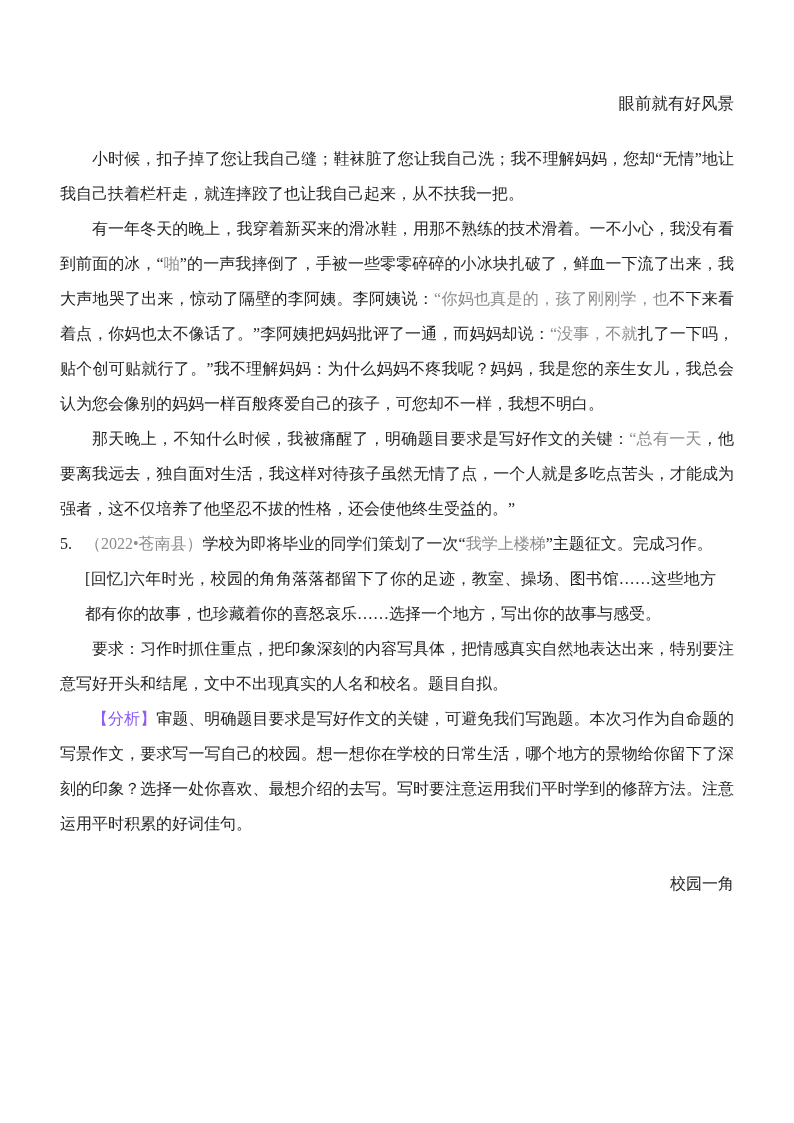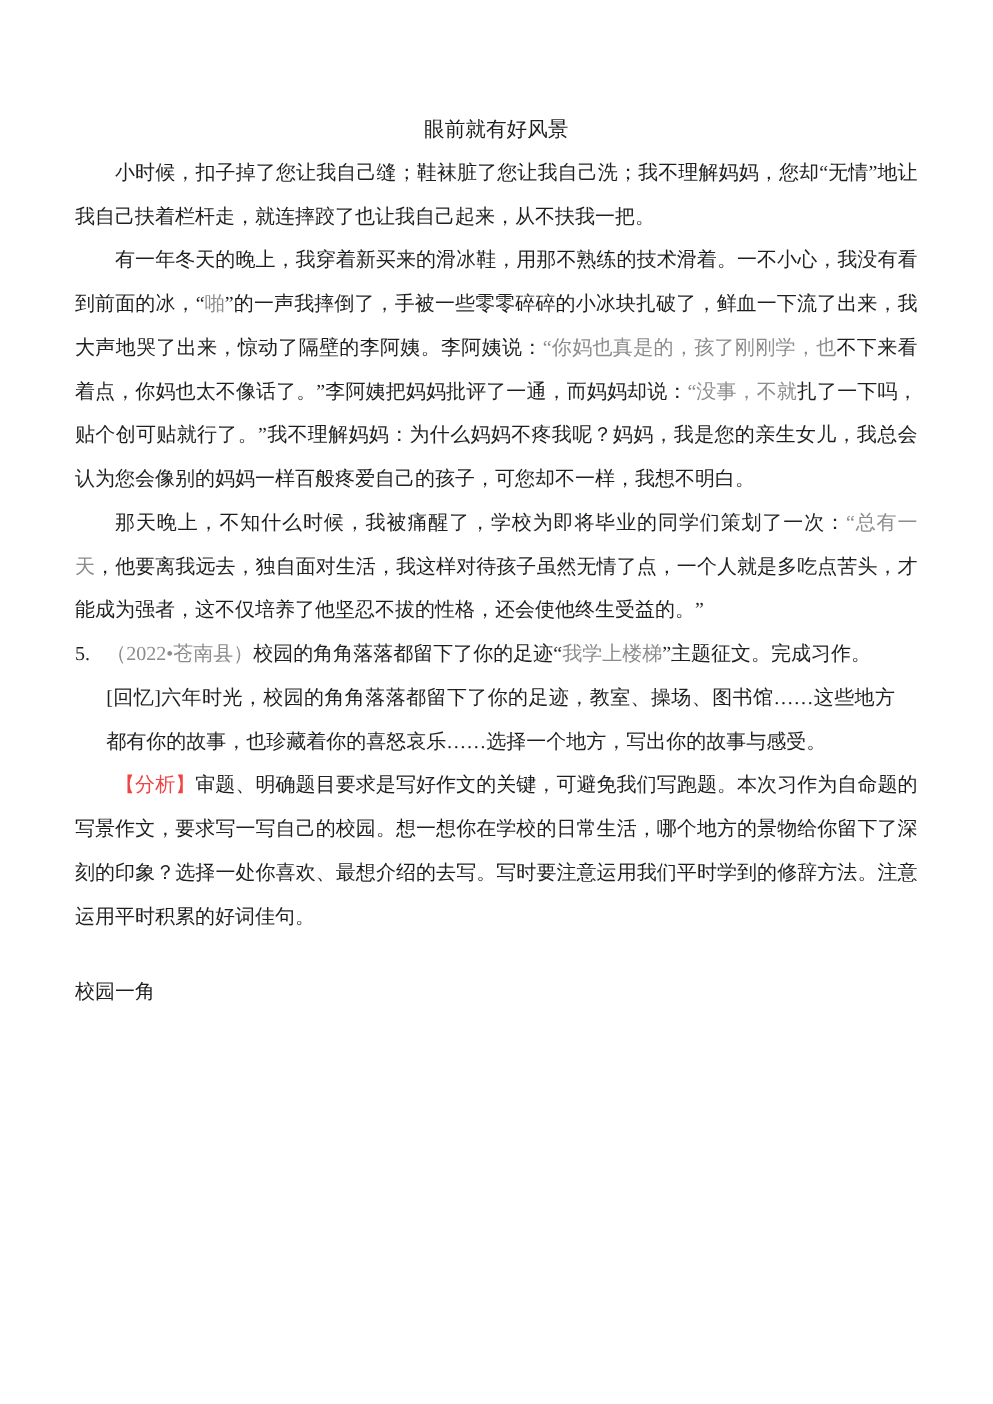--- a/index.html
+++ b/index.html
@@ -14,23 +14,23 @@
     background: #ffffff;
     box-sizing: border-box;
     padding: 86px 60px 0 60px;
     font-family: "Liberation Serif", "DejaVu Serif", serif;
     font-size: 16px;
     line-height: 35px;
     color: #1f1f1f;
     overflow: hidden;
   }
   .essay-title {
-    text-align: center;
+    text-align: right;
     font-size: 16.5px;
-    margin: 0 0 0 0;
+    margin: 0 0 20px 0;
   }
   p.body-para {
     margin: 0;
     text-indent: 2em;
     text-align: justify;
   }
   .q-item {
     margin: 0;
     padding-left: 25px;
     text-indent: -25px;
@@ -44,44 +44,45 @@
   .q-sub {
     margin: 0 18px 0 25px;
     text-align: justify;
   }
   .req-para {
     margin: 0;
     text-indent: 2em;
     text-align: justify;
   }
   .gray { color: #8c8c8c; }
-  .blue { color: #ef4444; }
+  .blue { color: #8b5cf6; }
   .essay2-title {
-    text-align: left;
+    text-align: right;
     margin-top: 25px;
   }
 </style>
 </head>
 <body>
 
 <div class="page">
 
   <div class="essay-title">眼前就有好风景</div>
 
 
   <p class="body-para">小时候，扣子掉了您让我自己缝；鞋袜脏了您让我自己洗；我不理解妈妈，您却“无情”地让我自己扶着栏杆走，就连摔跤了也让我自己起来，从不扶我一把。</p>
 
   <p class="body-para"><span>有一年冬天的晚上，我穿着新买来的滑冰鞋，用那不熟练的技术滑着。一不小心，我没有看到前面的冰，“</span><span class="gray">啪</span><span>”的一声我摔倒了，手被一些零零碎碎的小冰块扎破了，鲜血一下流了出来，我大声地哭了出来，惊动了隔壁的李阿姨。李阿姨说：</span><span class="gray">“你妈也真是的，孩了刚刚学，也</span><span>不下来看着点，你妈也太不像话了。”李阿姨把妈妈批评了一通，而妈妈却说：</span><span class="gray">“没事，不就</span><span>扎了一下吗，贴个创可贴就行了。”我不理解妈妈：为什么妈妈不疼我呢？妈妈，我是您的亲生女儿，我总会认为您会像别的妈妈一样百般疼爱自己的孩子，可您却不一样，我想不明白。</span></p>
 
-  <p class="body-para"><span>那天晚上，不知什么时候，我被痛醒了，学校为即将毕业的同学们策划了一次：</span><span class="gray">“总有一天</span><span>，他要离我远去，独自面对生活，我这样对待孩子虽然无情了点，一个人就是多吃点苦头，才能成为强者，这不仅培养了他坚忍不拔的性格，还会使他终生受益的。”</span></p>
+  <p class="body-para"><span>那天晚上，不知什么时候，我被痛醒了，明确题目要求是写好作文的关键：</span><span class="gray">“总有一天</span><span>，他要离我远去，独自面对生活，我这样对待孩子虽然无情了点，一个人就是多吃点苦头，才能成为强者，这不仅培养了他坚忍不拔的性格，还会使他终生受益的。”</span></p>
 
 
-  <p class="q-item"><span class="q-num">5.</span><span class="gray">（2022•苍南县）</span><span>校园的角角落落都留下了你的足迹“</span><span class="gray">我学上楼梯</span><span>”主题征文。完成习作。</span></p>
+  <p class="q-item"><span class="q-num">5.</span><span class="gray">（2022•苍南县）</span><span>学校为即将毕业的同学们策划了一次“</span><span class="gray">我学上楼梯</span><span>”主题征文。完成习作。</span></p>
 
   <p class="q-sub">[回忆]六年时光，校园的角角落落都留下了你的足迹，教室、操场、图书馆……这些地方都有你的故事，也珍藏着你的喜怒哀乐……选择一个地方，写出你的故事与感受。</p>
 
+  <p class="req-para">要求：习作时抓住重点，把印象深刻的内容写具体，把情感真实自然地表达出来，特别要注意写好开头和结尾，文中不出现真实的人名和校名。题目自拟。</p>
 
   <p class="req-para"><span class="blue">【分析】</span><span>审题、明确题目要求是写好作文的关键，可避免我们写跑题。本次习作为自命题的写景作文，要求写一写自己的校园。想一想你在学校的日常生活，哪个地方的景物给你留下了深刻的印象？选择一处你喜欢、最想介绍的去写。写时要注意运用我们平时学到的修辞方法。注意运用平时积累的好词佳句。</span></p>
 
 
   <div class="essay2-title">校园一角</div>
 
 </div>
 
 </body></html>

